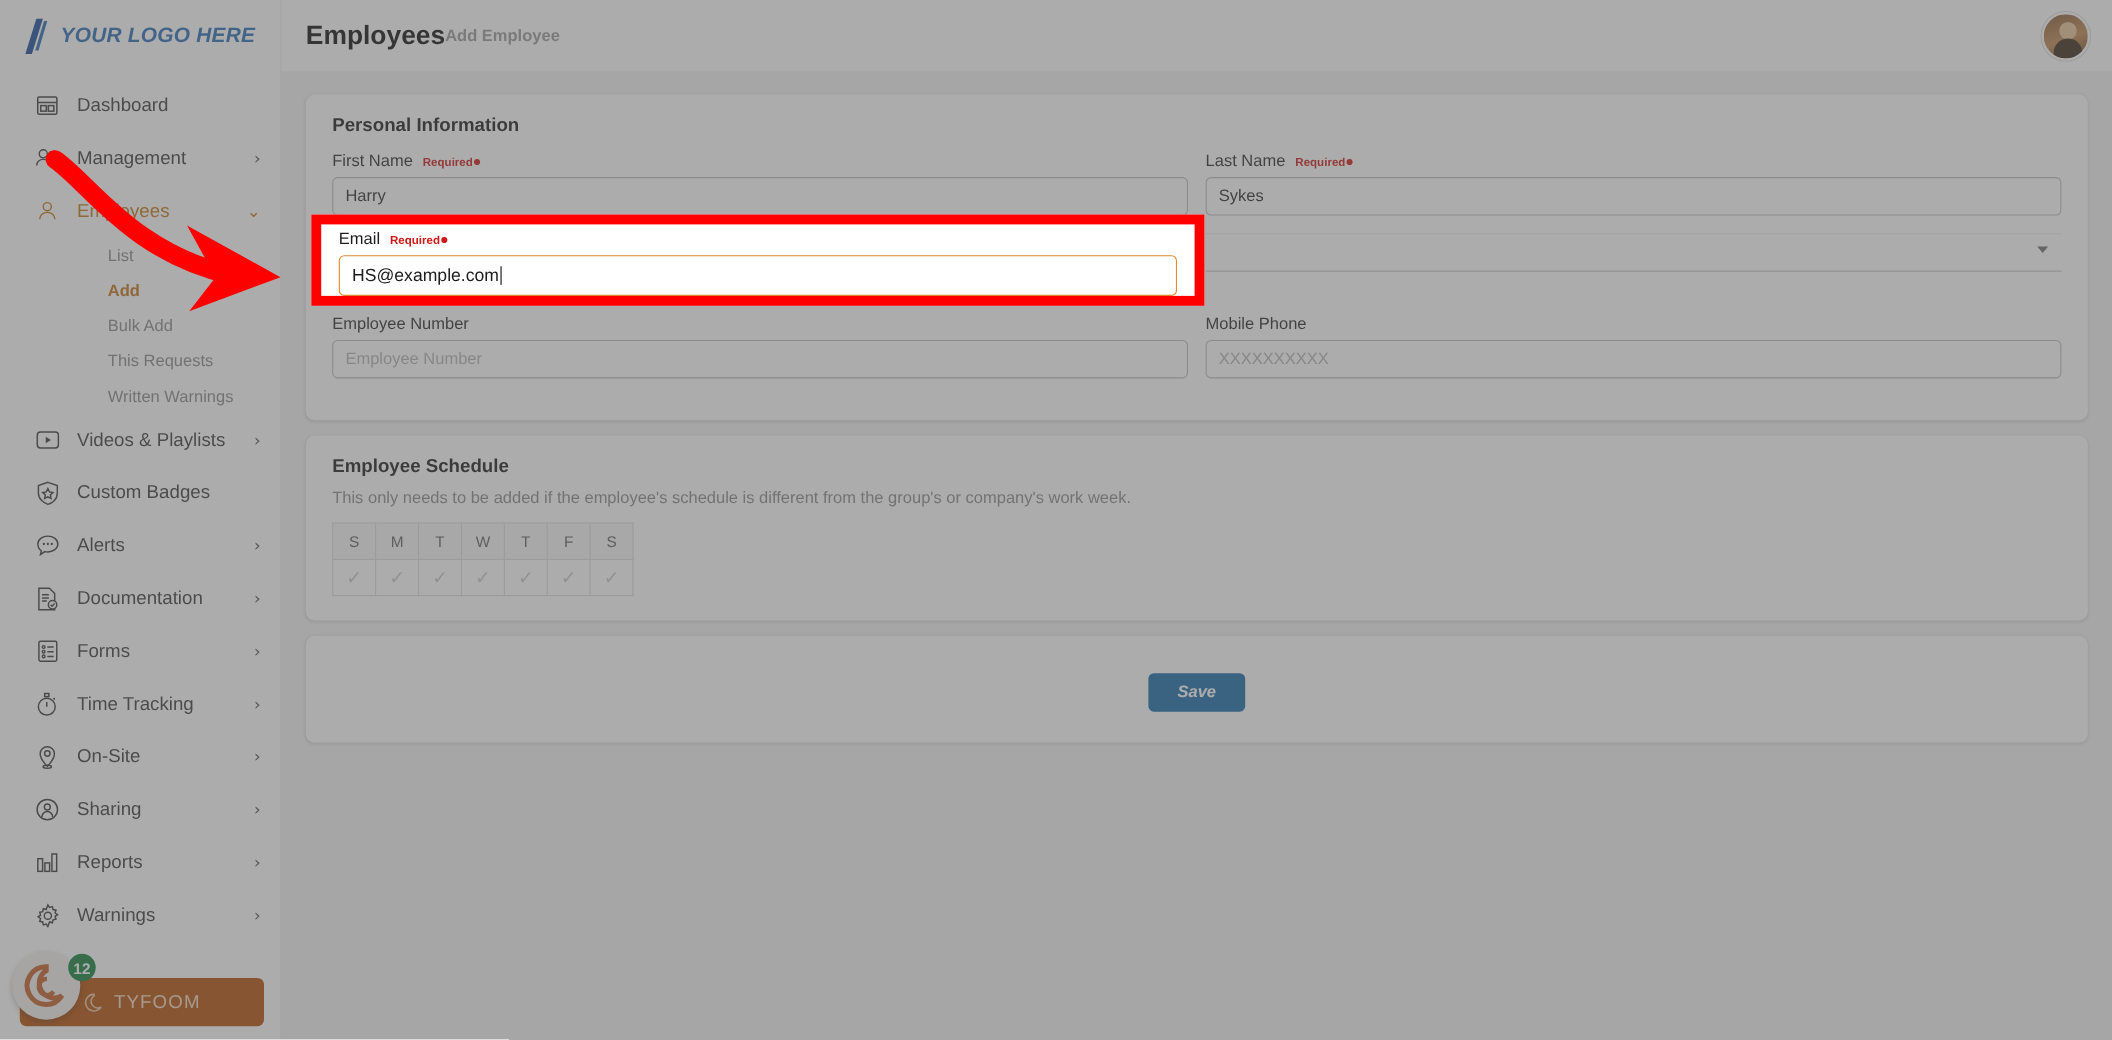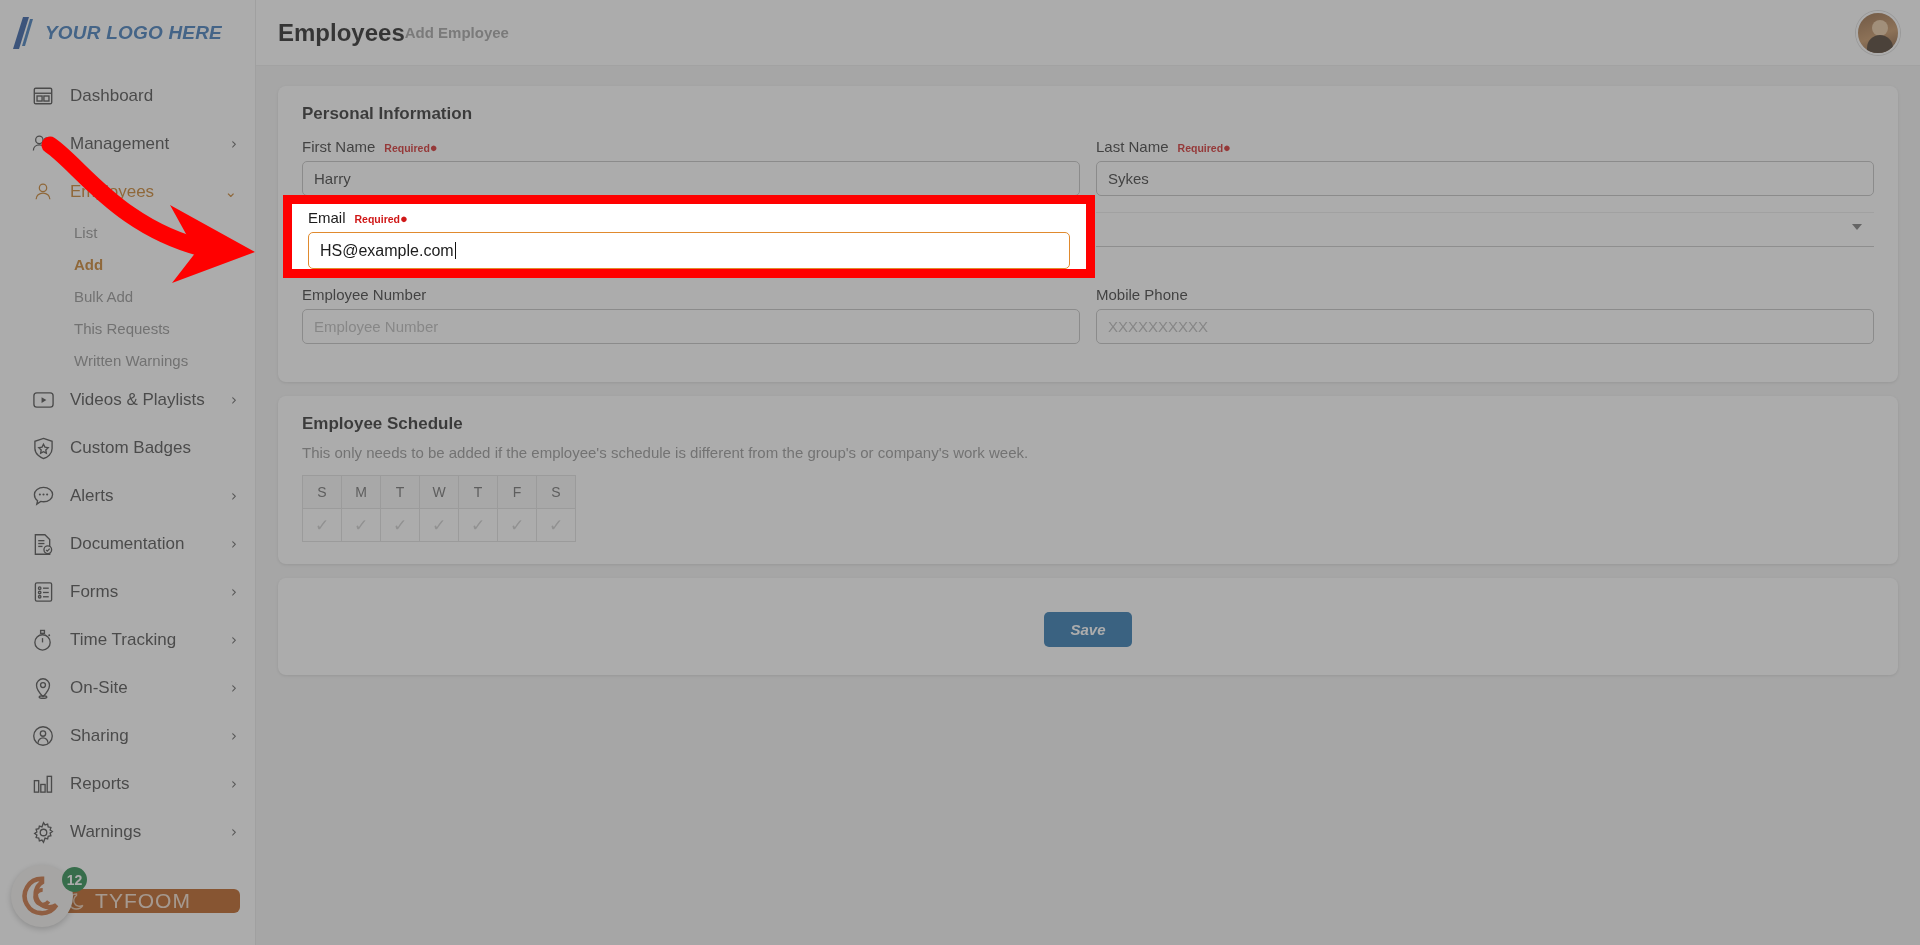--- a/index.html
+++ b/index.html
@@ -20,21 +20,21 @@
   #sidebar {
     position: absolute; left: 0; top: 0;
     width: 256px; height: 945px;
     background: #ffffff;
     border-right: 1px solid #e6e6e6;
     overflow: hidden;
   }
   .logo-wrap {
     height: 66px;
     display: flex; align-items: center;
-    padding-left: 10px;
+    padding-left: 20px;
     gap: 9px;
   }
   .logo-mark { width: 26px; height: 34px; flex: none; }
   .logo-text {
     font-size: 19px; font-weight: bold; font-style: italic;
     color: #2f6fb5; letter-spacing: .2px;
     white-space: nowrap;
   }
   .nav { padding-top: 6px; }
   .nav-item {
@@ -54,40 +54,40 @@
   .nav-item .lbl { flex: 1; white-space: nowrap; }
   .nav-item .chev {
     font-size: 15px; color: #555; flex: none;
     font-family: "DejaVu Sans", sans-serif;
   }
   .nav-item.active { color: #c4761a; }
   .nav-item.active .chev { color: #c4761a; }
   .sub-item {
     display: flex; align-items: center;
     height: 32px;
-    padding-left: 74px;
+    padding-left: 98px;
     font-size: 15px;
     color: #8a8a8a;
     cursor: pointer;
   }
   .sub-item.current { color: #c4761a; font-weight: bold; }
 
   .tyfoom-wrap {
     position: absolute; left: 18px; bottom: 16px;
     width: 222px; height: 40px;
   }
   .tyfoom-btn {
     position: absolute; left: 0; top: 0;
-    width: 222px; height: 24px;
+    width: 222px; height: 44px;
     background: #b4500a;
     border-radius: 6px;
     display: flex; align-items: center; justify-content: center;
     gap: 9px;
     color: #f0d9c6;
-    font-size: 21px; letter-spacing: 1px;
+    font-size: 17px; letter-spacing: 1px;
     cursor: pointer;
   }
   .tyfoom-bubble {
     position: absolute; left: -7px; top: -24px;
     width: 62px; height: 62px; border-radius: 50%;
     background: #f3f1ee;
     box-shadow: 0 2px 6px rgba(0,0,0,.25);
     display: flex; align-items: center; justify-content: center;
   }
   .tyfoom-badge {

